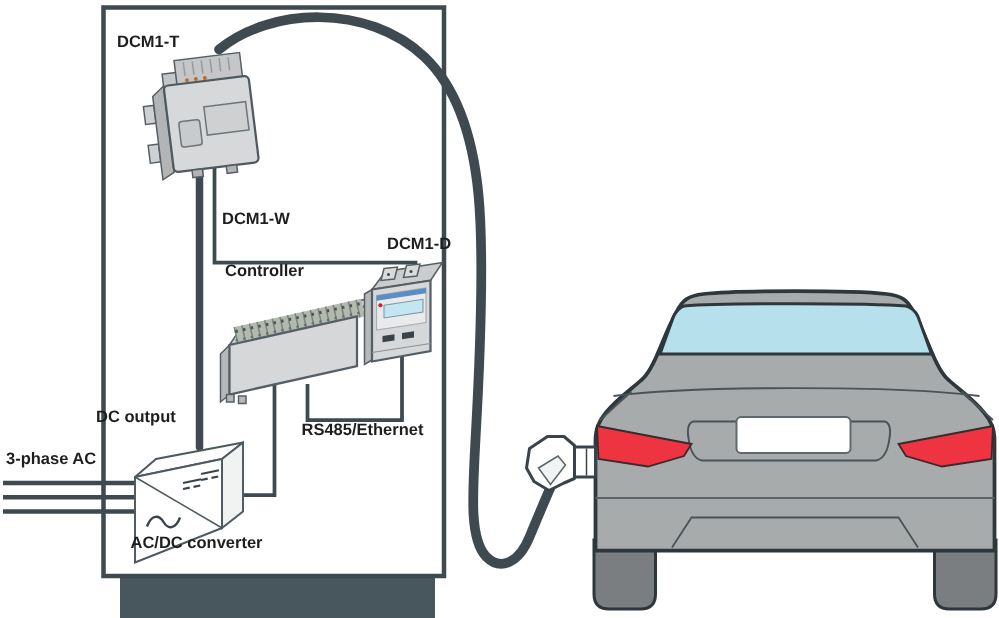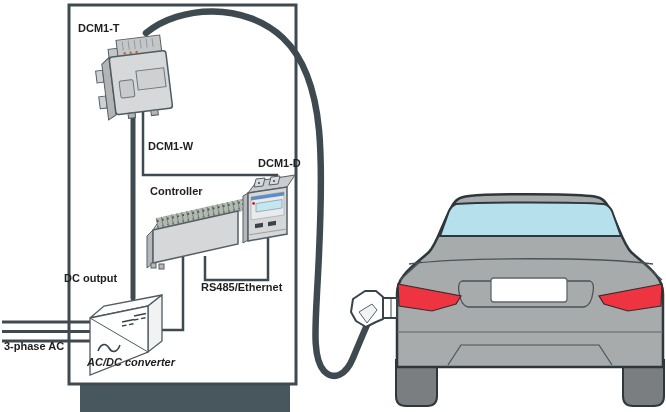--- a/index.html
+++ b/index.html
@@ -137,19 +137,19 @@
     <rect x="382" y="298" width="15" height="20" fill="#ffffff" stroke="#39444a" stroke-width="2"></rect>
     <line x1="391" y1="299" x2="391" y2="317" stroke="#39444a" stroke-width="1"></line>
     <polygon points="353,299 365,291 376,291 383,297 383,319 376,322 366,327 356,321 351,312" fill="#ffffff" stroke="#39444a" stroke-width="2" stroke-linejoin="round"></polygon>
     <polygon points="359,312 372,304 377,310 367,323" fill="#f2f3f3" stroke="#59646b" stroke-width="1"></polygon>
   </g>
 </svg>
 
   <div class="lbl" style="left:78px;top:22px;">DCM1-T</div>
   <div class="lbl" style="left:148px;top:140px;">DCM1-W</div>
   <div class="lbl" style="left:258px;top:157px;">DCM1-D</div>
-  <div class="lbl" style="left:150px;top:185px;">Controller</div>
+  <div class="lbl" style="left:150px;top:175px;">Controller</div>
   <div class="lbl" style="left:64px;top:272px;">DC output</div>
-  <div class="lbl" style="left:4px;top:300px;margin-top:40px;">3-phase AC</div>
+  <div class="lbl" style="left:4px;top:300px;">3-phase AC</div>
   <div class="lbl" style="left:201px;top:281px;text-align:right;">RS485/Ethernet</div>
-  <div class="lbl" style="left:87px;top:356px;font-style:italic;">AC/DC converter</div>
+  <div class="lbl" style="left:87px;top:356px;">AC/DC converter</div>
 
 </div>
 
 </body></html>

